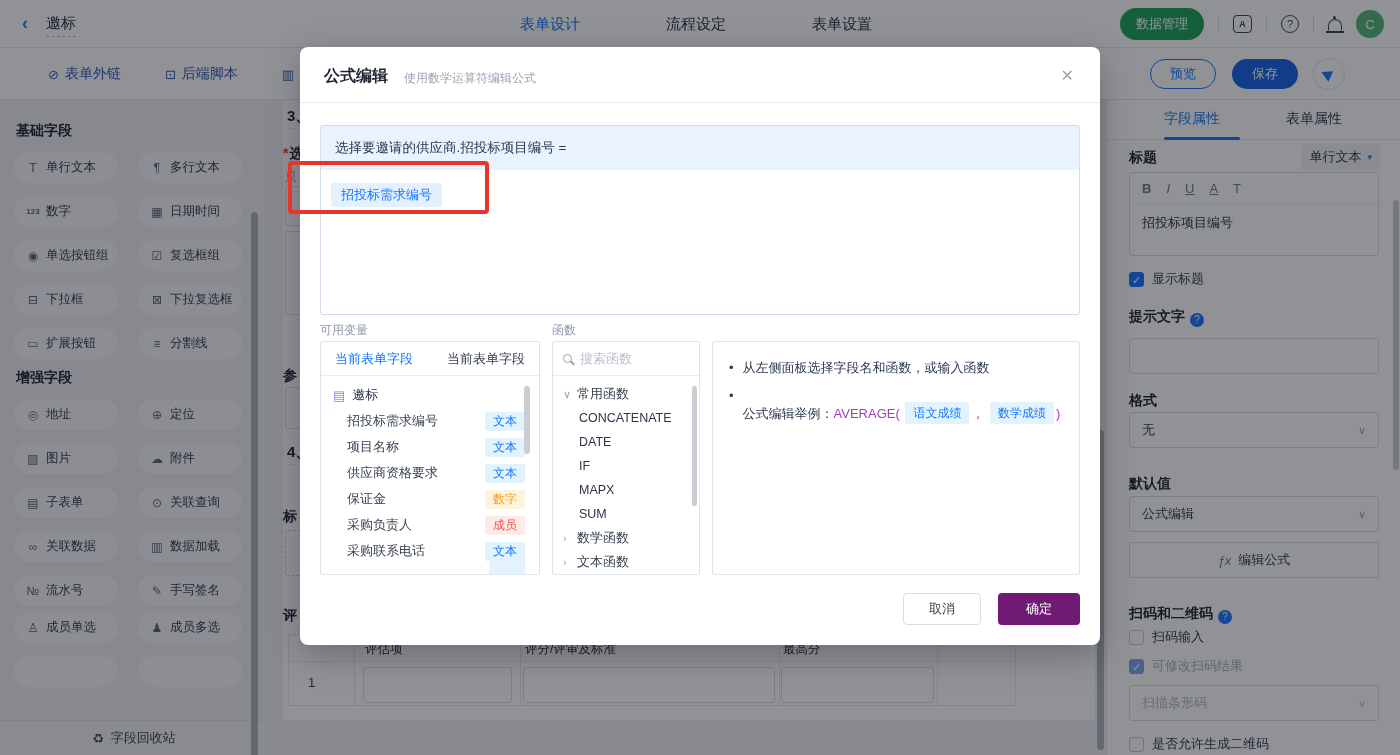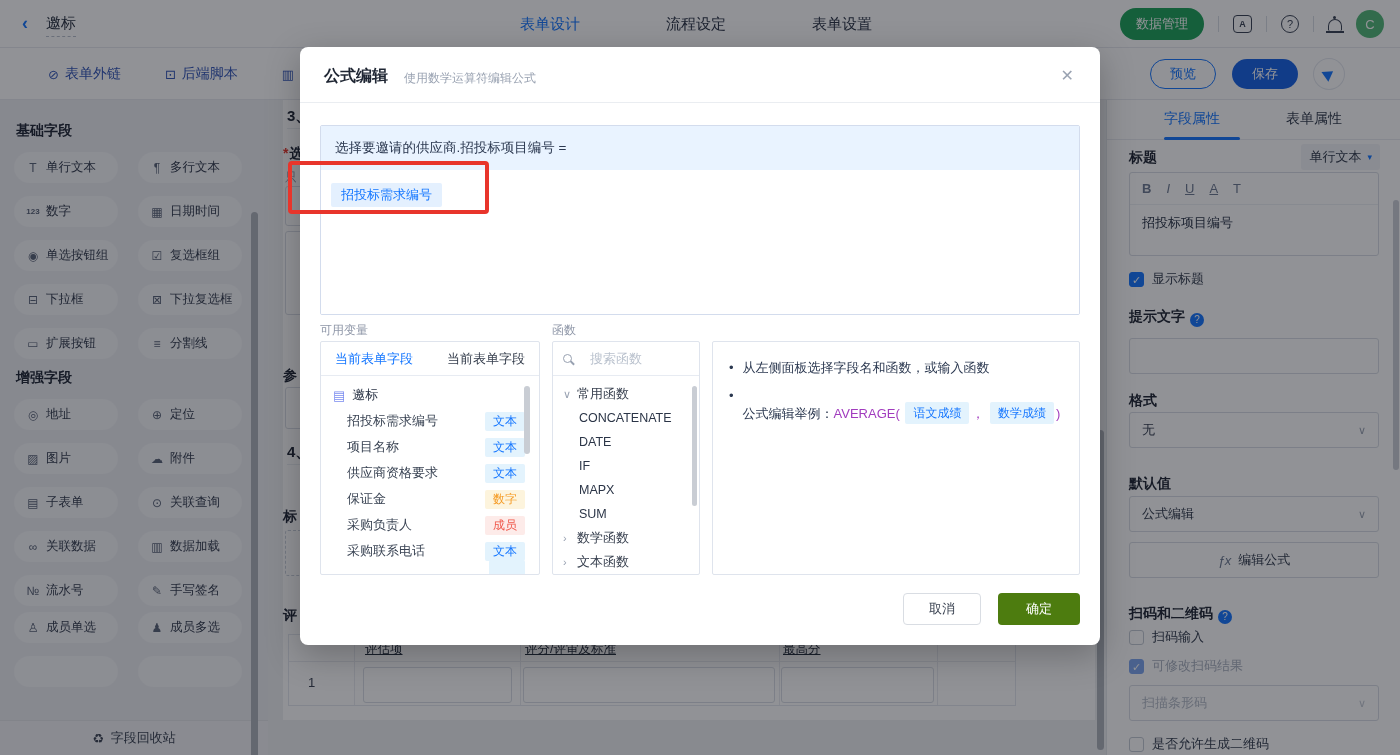--- a/index.html
+++ b/index.html
@@ -51,21 +51,21 @@
   .frag-h { position:absolute; font-size:15px; font-weight:bold; color:#202736; }
   .frag-div { position:absolute; height:1px; background:#ebeef2; }
   .frag-lbl { position:absolute; font-size:14px; font-weight:bold; color:#202736; }
   .frag-hint { position:absolute; font-size:12px; color:#8d96a8; }
   .frag-box { position:absolute; background:#fff; border:1px solid #d9dde5; border-radius:3px; }
   .frag-box.dashed { border-style:dashed; border-color:#c9cfdb; }
   .req { color:#e5352b; margin-right:1px; }
   .sub-table { position:absolute; left:20px; top:534px; width:728px; height:72px; border:1px solid #e3e7ee; background:#fff; }
   .st-v { position:absolute; top:0; bottom:0; width:1px; background:#e9ecf1; }
   .st-h { position:absolute; left:0; right:0; top:26px; height:1px; background:#e9ecf1; }
-  .st-head { position:absolute; top:6px; font-size:12.5px; color:#27303f;text-decoration:underline; }
+  .st-head { position:absolute; top:6px; font-size:12.5px; color:#27303f; }
   .st-rownum { position:absolute; left:20px; top:40px; width:45px; text-align:center; font-size:13px; color:#3c4454; }
   .st-input { position:absolute; top:32px; height:36px; background:#fff; border:1px solid #d9dde5; border-radius:3px; }
   .canvas-scroll { position:absolute; left:829px; top:330px; width:7px; height:320px; border-radius:4px; background:#aeb2bb; }
 
   
   .rpanel { position:absolute; left:1106px; top:100px; width:294px; height:655px; background:#ffffff; border-left:1px solid #e4e7ec; z-index:1; }
   .rp-tabs { position:absolute; left:0; top:0; width:100%; height:40px; border-bottom:1px solid #e9ecf0; }
   .rp-tab { position:absolute; top:10px; font-size:14px; color:#323c4d; cursor:pointer; }
   .rp-tab.active { color:#1677ff; }
   .rp-underline { position:absolute; left:57px; top:37px; width:76px; height:3px; background:#1677ff; border-radius:2px; }
@@ -109,36 +109,36 @@
   .vp-tab2 { color:#38404f; cursor:pointer; }
   .vrow { height:26px; display:flex; align-items:center; padding:0 14px 0 12px; font-size:13px; color:#2b3547; cursor:pointer; }
   .vrow .vname { padding-left:14px; color:#3a4454; }
   .vrow .spacer { flex:1; }
   .tag { font-size:12px; padding:1px 8px; border-radius:2px; flex:none; }
   .tag-text { color:#1677ff; background:#e3f3fd; }
   .tag-num { color:#f59a23; background:#fdf4dd; }
   .tag-member { color:#f0574a; background:#fdebe9; }
   .doc-ic { color:#7b8cf0; font-size:13px; margin-right:7px; }
   .v-scroll { position:absolute; left:203px; top:44px; width:6px; height:68px; border-radius:3px; background:#c9cdd4; }
-  .fn-search { height:34px; border-bottom:1px solid #e7ebf2; display:flex; align-items:center; gap:18px; padding:0 10px; }
+  .fn-search { height:34px; border-bottom:1px solid #e7ebf2; display:flex; align-items:center; gap:8px; padding:0 10px; }
   .mag { width:9px; height:9px; border:1.5px solid #98a1b1; border-radius:50%; position:relative; flex:none; }
   .mag::after { content:""; position:absolute; width:5px; height:1.5px; background:#98a1b1; transform:rotate(45deg); right:-4px; bottom:-1px; }
   .fn-input { border:none; outline:none; width:100px; font-size:13px; color:#38404f; font-family:inherit; }
   .fn-input::placeholder { color:#b9c1cd; }
   .fnrow { height:24px; display:flex; align-items:center; padding:0 10px; font-size:13px; color:#38404f; cursor:pointer; }
   .fnrow .chev { color:#99a2b2; font-size:11px; width:14px; flex:none; }
   .fnitem { height:24px; display:flex; align-items:center; padding-left:26px; font-size:12.5px; color:#2b3547; cursor:pointer; }
   .fn-scroll { position:absolute; left:139px; top:44px; width:5px; height:120px; border-radius:3px; background:#c9cdd4; }
   .tips { padding:16px 16px; }
   .tip { display:flex; gap:9px; font-size:13px; color:#2b3850; line-height:20px; margin-bottom:8px; align-items:flex-start; }
   .tip .dot { color:#2b3850; font-size:13px; }
   .tip .fn-purple { color:#a13bbe;text-align:right; }
   .tip .tag { margin:16px 2px; vertical-align:1px; display:inline-block; }
   .btn-cancel { position:absolute; left:603px; top:546px; width:78px; height:32px; border:1px solid #d9dde3; border-radius:4px; background:#fff; font-size:13px; color:#38404f; display:flex; align-items:center; justify-content:center; cursor:pointer; }
-  .btn-ok { position:absolute; left:698px; top:546px; width:82px; height:32px; border-radius:4px; background:#4d7c0f; font-size:13px; color:#fff; display:flex; align-items:center; justify-content:center; cursor:pointer; }
+  .btn-ok { position:absolute; left:698px; top:546px; width:82px; height:32px; border-radius:4px; background:#701a75; font-size:13px; color:#fff; display:flex; align-items:center; justify-content:center; cursor:pointer; }
 
   .red-annot { position:absolute; left:288px; top:161px; width:201px; height:53px; border:4px solid #e8352b; border-radius:4px; z-index:80; pointer-events:none; }
   .tag-sliver { position:absolute; right:14px; bottom:-14px; width:36px; height:18px; background:#e3f3fd; border-radius:2px; }
 </style>
 </head>
 <body>
 
 <div class="app">
 
   <div class="topbar">

